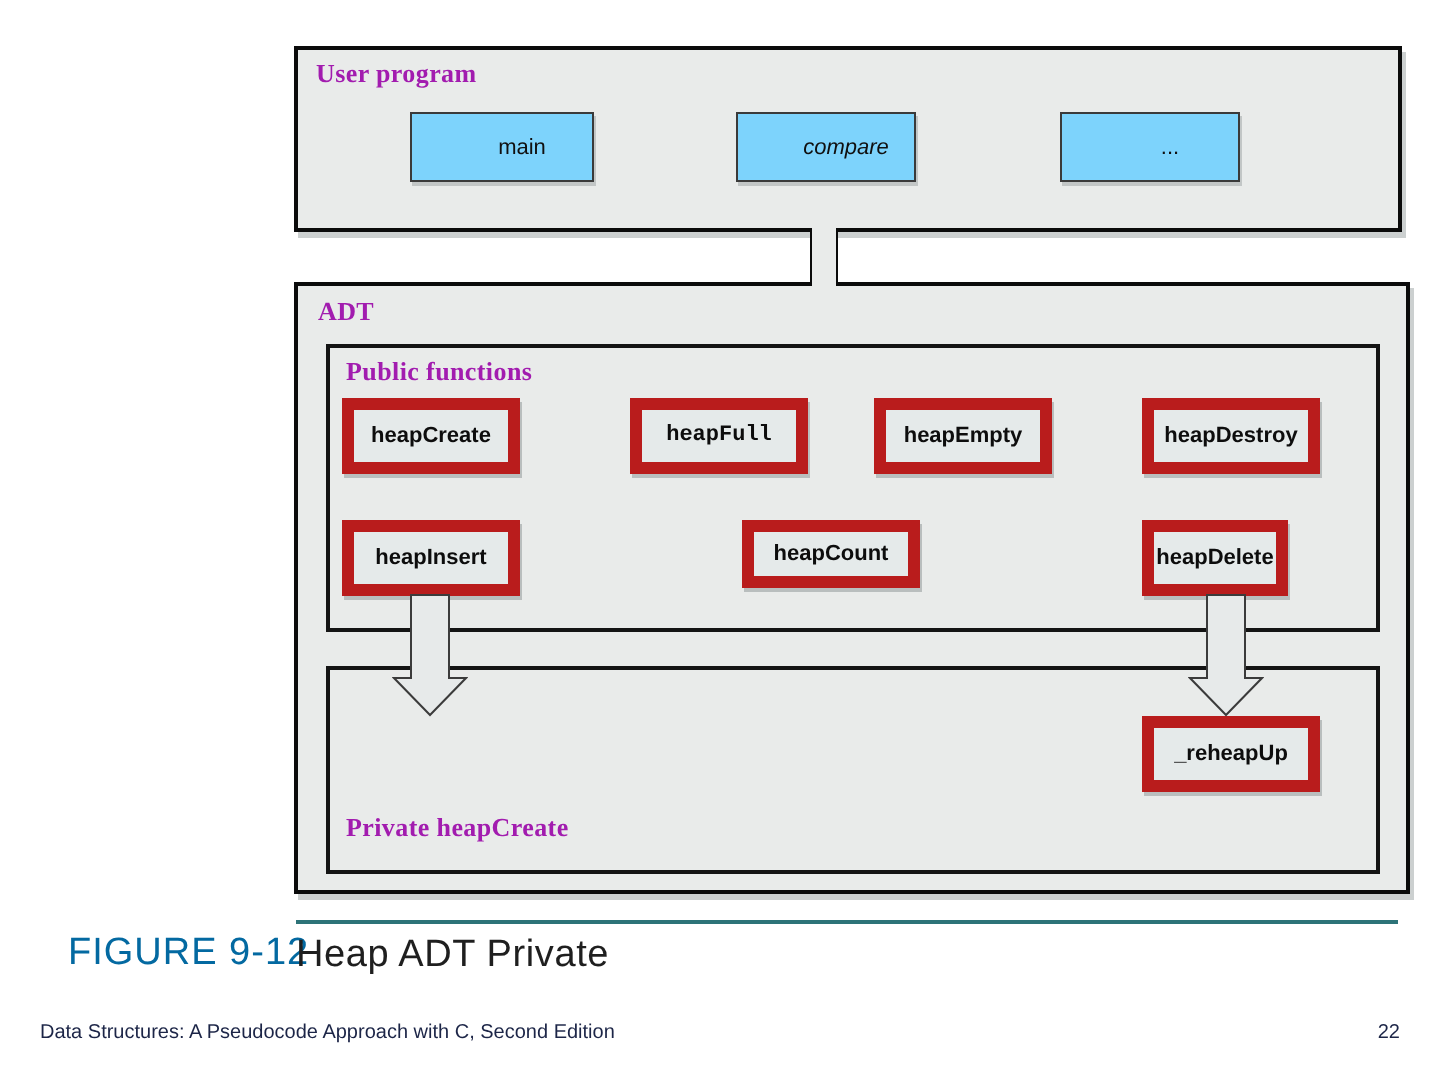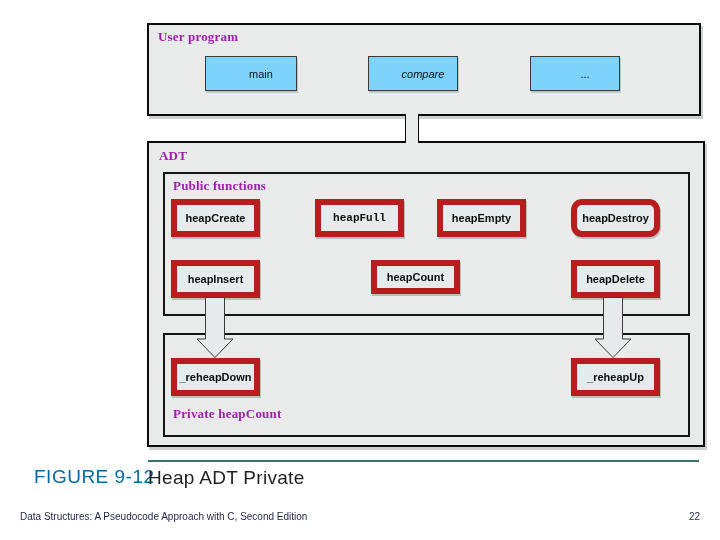--- a/index.html
+++ b/index.html
@@ -55,30 +55,29 @@
   <div class="connector abs" style="left:405px;top:114px;width:14px;height:29px;"></div>
 
   <div class="panel abs" style="left:147px;top:141px;width:558px;height:306px;">
     <div class="teal-label abs" style="left:10px;top:5px;">ADT</div>
 
     <div class="innerbox abs" style="left:14px;top:29px;width:527px;height:144px;">
       <div class="teal-label abs" style="left:8px;top:4px;">Public functions</div>
       <div class="fbox abs" style="left:6px;top:25px;width:89px;height:38px;">heapCreate</div>
       <div class="fbox abs" style="left:150px;top:25px;width:89px;height:38px;font-family:Liberation Mono, monospace;">heapFull</div>
       <div class="fbox abs" style="left:272px;top:25px;width:89px;height:38px;">heapEmpty</div>
-      <div class="fbox abs" style="left:406px;top:25px;width:89px;height:38px;border-radius:11px;">heapDestroy</div>
+      <div class="fbox abs" style="left:406px;top:25px;width:89px;height:38px;">heapDestroy</div>
       <div class="fbox abs" style="left:6px;top:86px;width:89px;height:38px;">heapInsert</div>
       <div class="fbox abs" style="left:206px;top:86px;width:89px;height:34px;">heapCount</div>
-      <div class="fbox abs" style="left:406px;top:86px;width:89px;height:38px;">heapDelete</div>
+      <div class="fbox abs" style="left:406px;top:86px;width:73px;height:38px;">heapDelete</div>
     </div>
 
     <div class="innerbox abs" style="left:14px;top:190px;width:527px;height:104px;">
-      <div class="fbox abs" style="left:6px;top:23px;width:89px;height:38px;">_reheapDown</div>
       <div class="fbox abs" style="left:406px;top:23px;width:89px;height:38px;">_reheapUp</div>
-      <div class="teal-label abs" style="left:8px;top:71px;">Private heapCount</div>
+      <div class="teal-label abs" style="left:8px;top:71px;">Private heapCreate</div>
     </div>
 
     <svg class="arrow abs" style="left:47px;top:154px;" width="38" height="62" viewBox="0 0 38 62">
       <polygon points="9.5,0.5 28.5,0.5 28.5,42 37,42 19,60.5 1,42 9.5,42" fill="#e7eaea" stroke="#3b3b3b" stroke-width="1"></polygon>
     </svg>
     <svg class="arrow abs" style="left:445px;top:154px;" width="38" height="62" viewBox="0 0 38 62">
       <polygon points="9.5,0.5 28.5,0.5 28.5,42 37,42 19,60.5 1,42 9.5,42" fill="#e7eaea" stroke="#3b3b3b" stroke-width="1"></polygon>
     </svg>
   </div>
 

